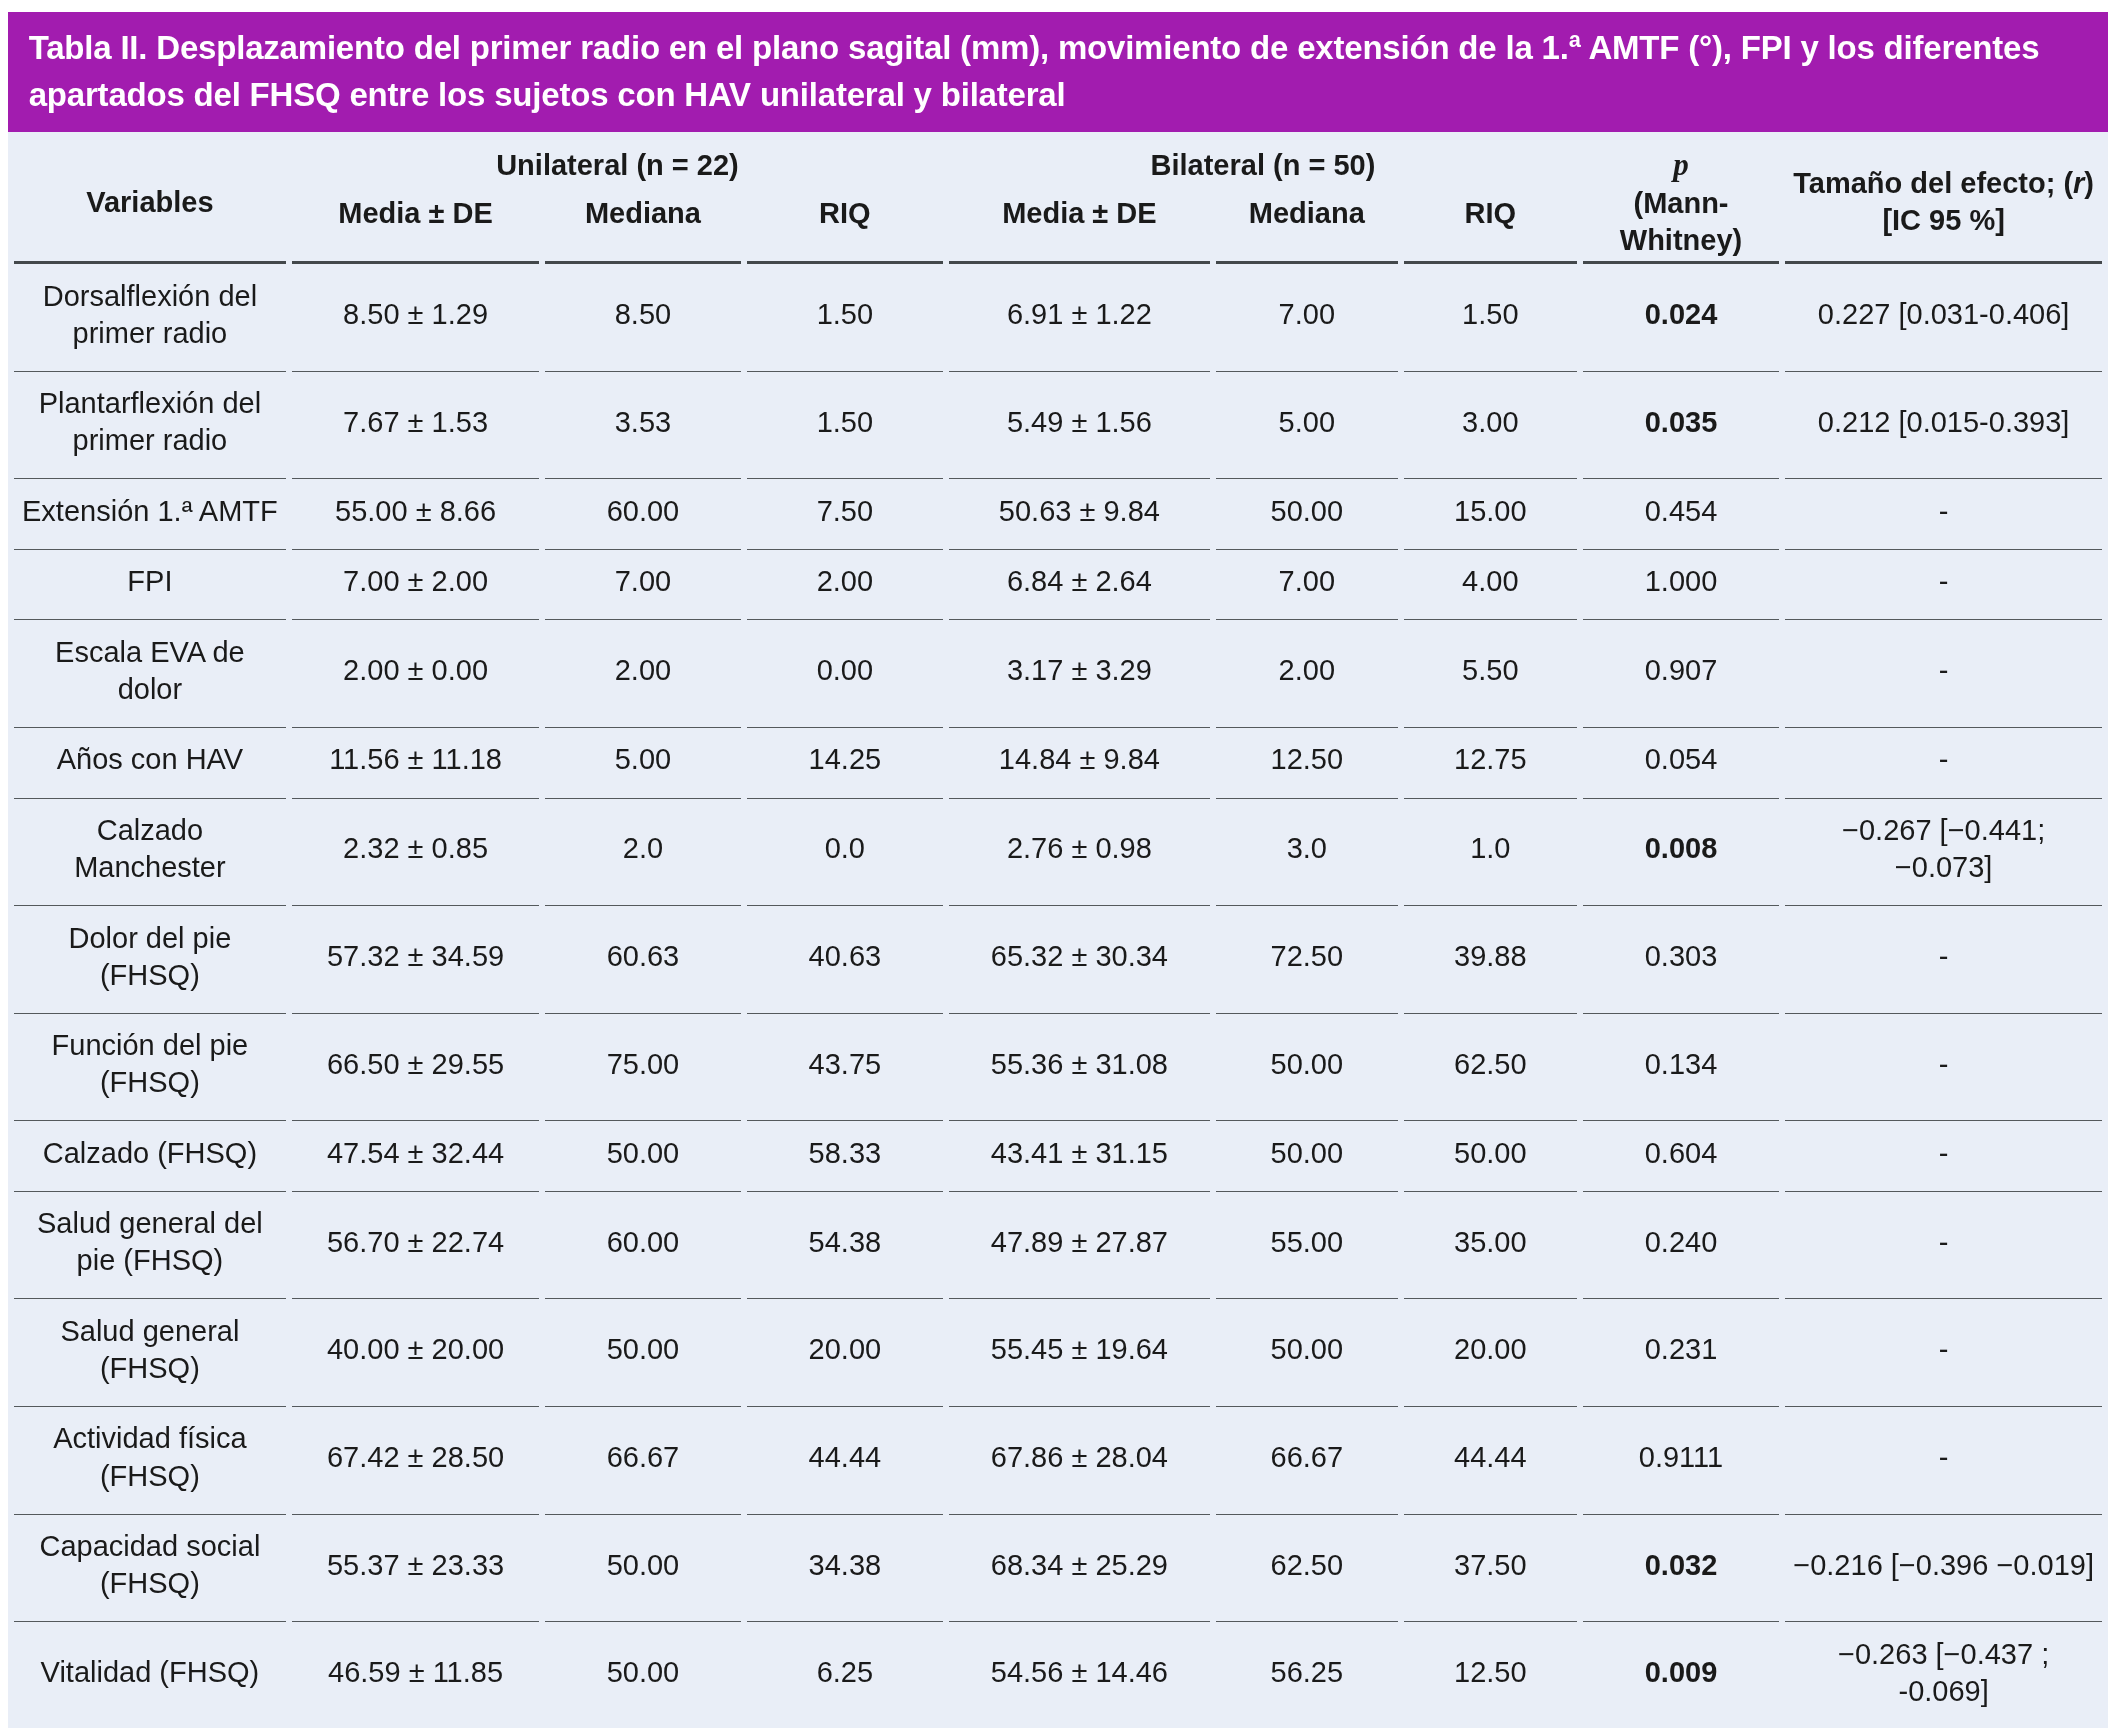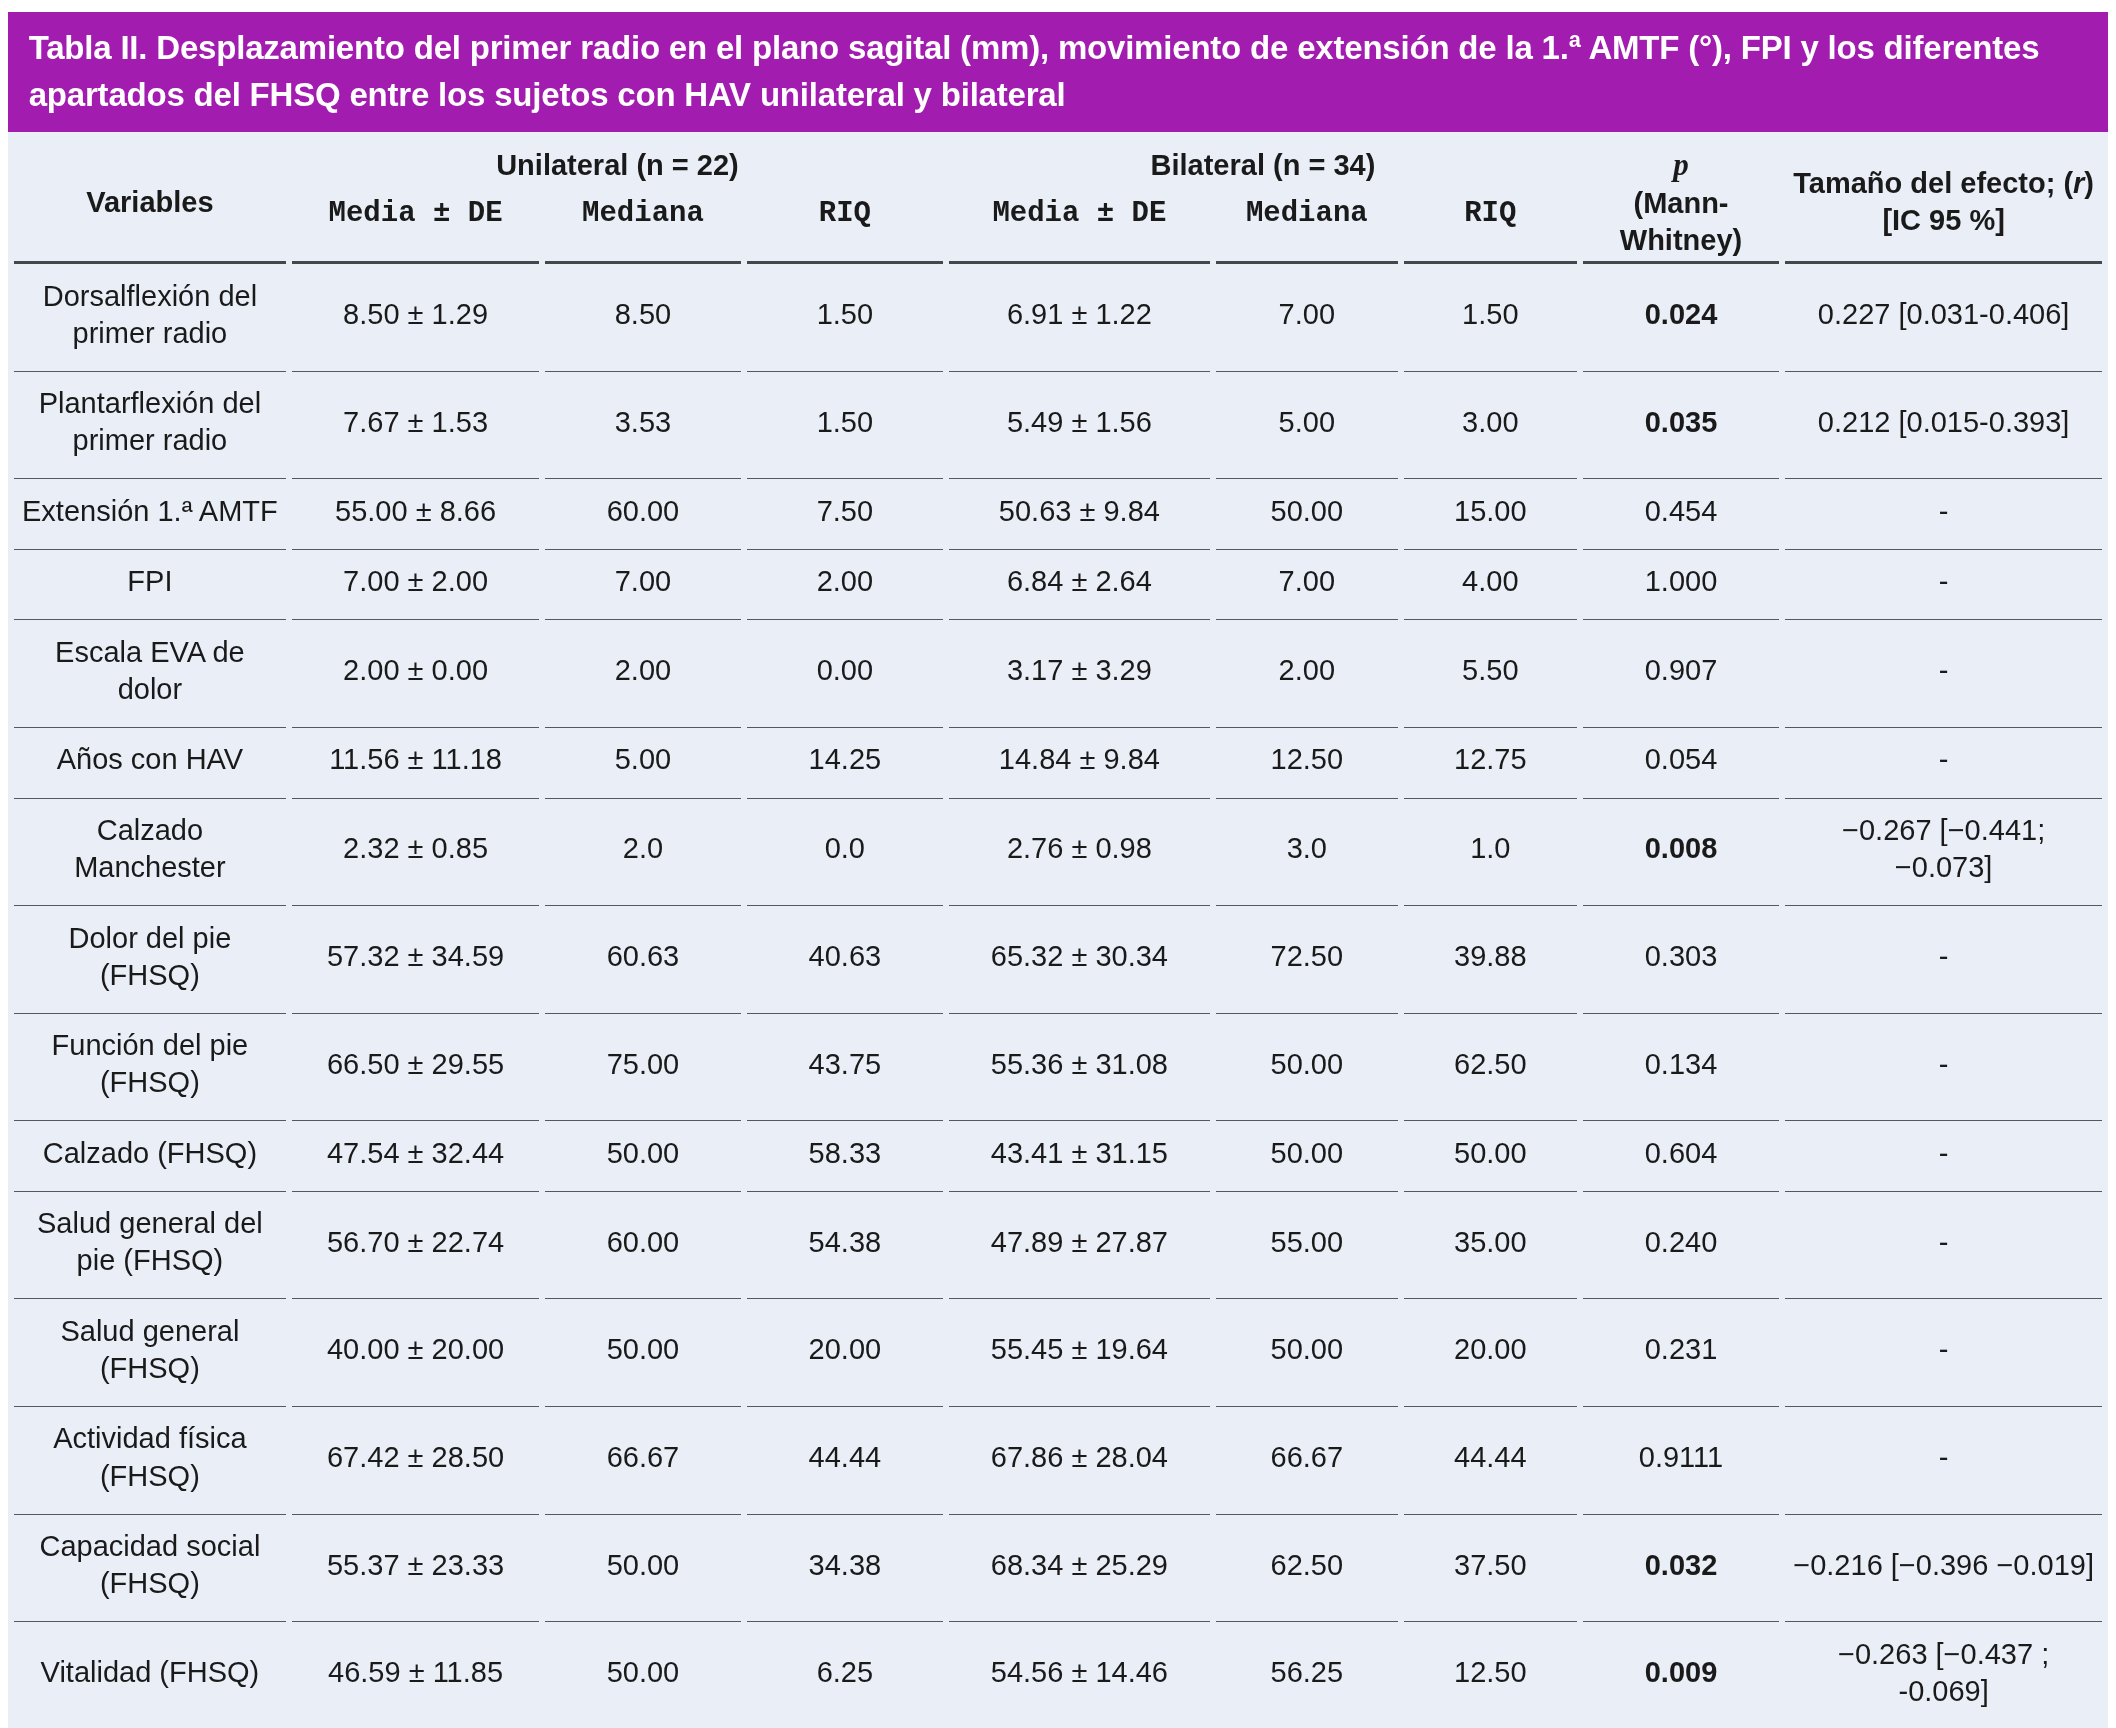--- a/index.html
+++ b/index.html
@@ -34,21 +34,21 @@
   table.data th, table.data td {
     font-size: 29px;
     line-height: 1.28;
     text-align: center;
     vertical-align: middle;
     padding: 13.4px 5.8px 19px 5.8px;
     word-wrap: break-word;
   }
   thead th { font-weight: bold; padding-top: 17.3px; padding-bottom: 9.6px; }
   thead tr.group-row th { padding-bottom: 1.9px; }
-  thead tr.sub-row th { border-bottom: 3.8px solid #43484b; padding-top: 5.8px; padding-bottom: 27px; font-family: Liberation Mono, monospace; }
+  thead tr.sub-row th { border-bottom: 3.8px solid #43484b; padding-top: 5.8px; padding-bottom: 27px; }
   thead th.span-two { border-bottom: 3.8px solid #43484b; }
   tbody td { border-bottom: 1.9px solid #54595c; }
   tbody tr:last-child td { border-bottom: 2.9px solid #43484b; }
   .p-italic { font-style: italic; font-family: "Liberation Serif", "DejaVu Serif", serif; font-size: 31px; }
   .r-italic { font-style: italic; }
   td.p-val { font-weight: normal; margin-top: 33px; }
   td.p-val.bold { font-weight: bold; }
 </style>
 </head>
 <body>
@@ -66,21 +66,21 @@
       <col style="width:12.8%">
       <col style="width:8.9%">
       <col style="width:8.5%">
       <col style="width:9.6%">
       <col style="width:15.55%">
     </colgroup>
     <thead>
       <tr class="group-row">
         <th rowspan="2" class="span-two">Variables</th>
         <th colspan="3">Unilateral (n = 22)</th>
-        <th colspan="3">Bilateral (n = 34)</th>
+        <th colspan="3">Bilateral (n = 50)</th>
         <th rowspan="2" class="span-two">
           <div><span class="p-italic">p</span></div>
           <div>(Mann-Whitney)</div>
         </th>
         <th rowspan="2" class="span-two">
           <div><span>Tamaño del efecto; (</span><span class="r-italic">r</span><span>)</span></div>
           <div>[IC 95 %]</div>
         </th>
       </tr>
       <tr class="sub-row">

